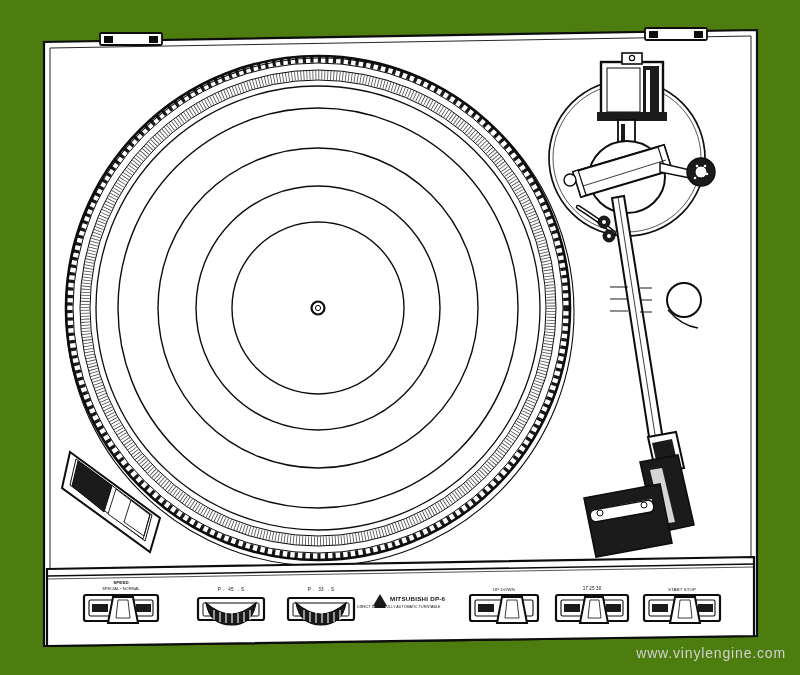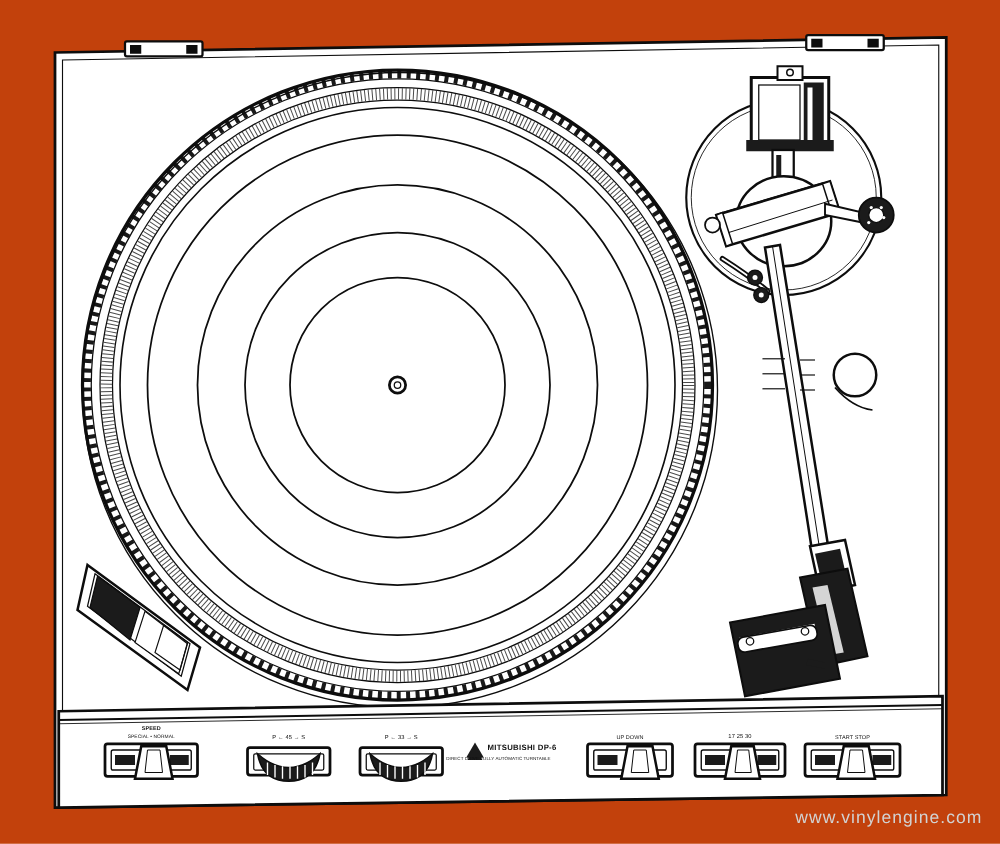--- a/index.html
+++ b/index.html
@@ -1,18 +1,18 @@
 <!DOCTYPE html>
 <html><head>
 <meta charset="utf-8">
 <style>
   html,body{margin:0;padding:0;background:#ffffff;}
   body{width:800px;height:675px;overflow:hidden;
        font-family:"Liberation Sans", sans-serif;}
-  #stage{position:relative;width:800px;height:675px;background:#c2410c;}
+  #stage{position:relative;width:800px;height:675px;background:#4d7c0f;}
   svg#art{position:absolute;left:0;top:0;width:800px;height:675px;}
   .lbl{position:absolute;font-family:"Liberation Sans",sans-serif;
        color:#111;white-space:nowrap;text-align:center;
        letter-spacing:.02em;line-height:1.05;}
   #watermark{position:absolute;right:14px;bottom:14px;
       font-family:"Liberation Sans",sans-serif;font-size:14px;
       color:#d2d2d2;letter-spacing:.06em;}
   .brandname{font-size:6.2px;font-weight:bold;letter-spacing:.04em;color:#111;}
   .brandsub{position:absolute;font-size:3.6px;letter-spacing:.02em;color:#111;}
 </style>

